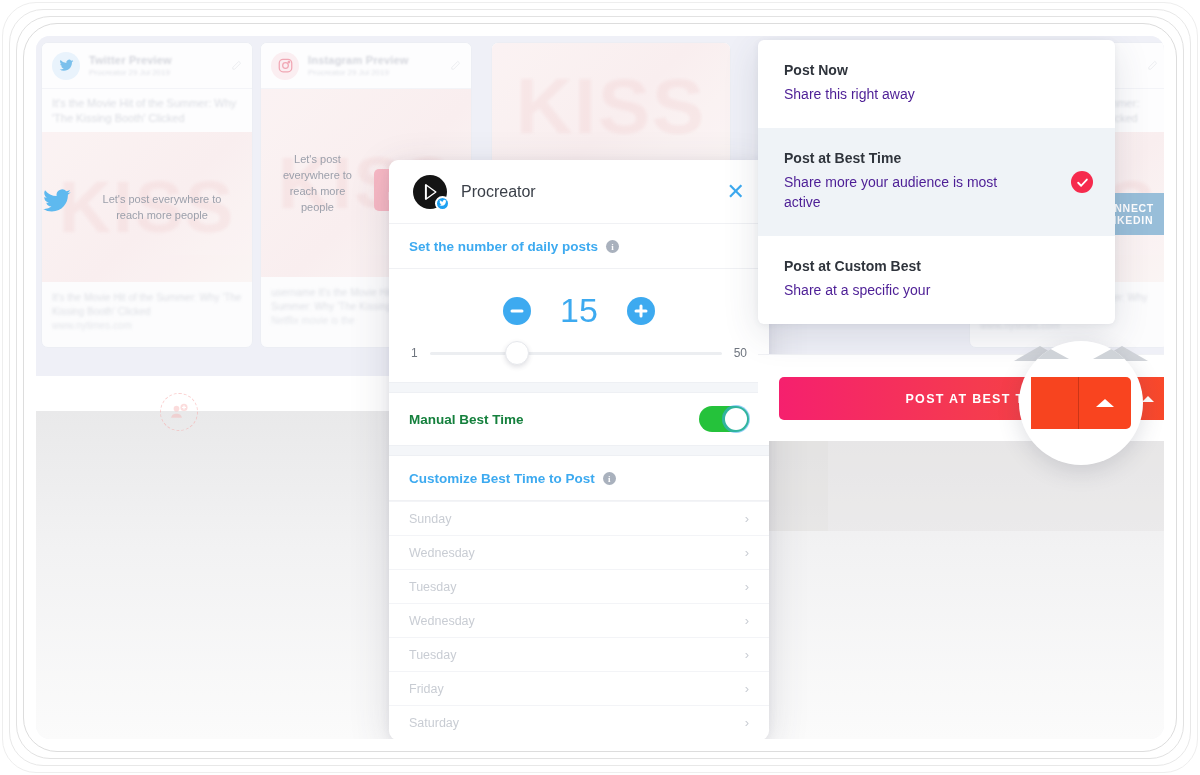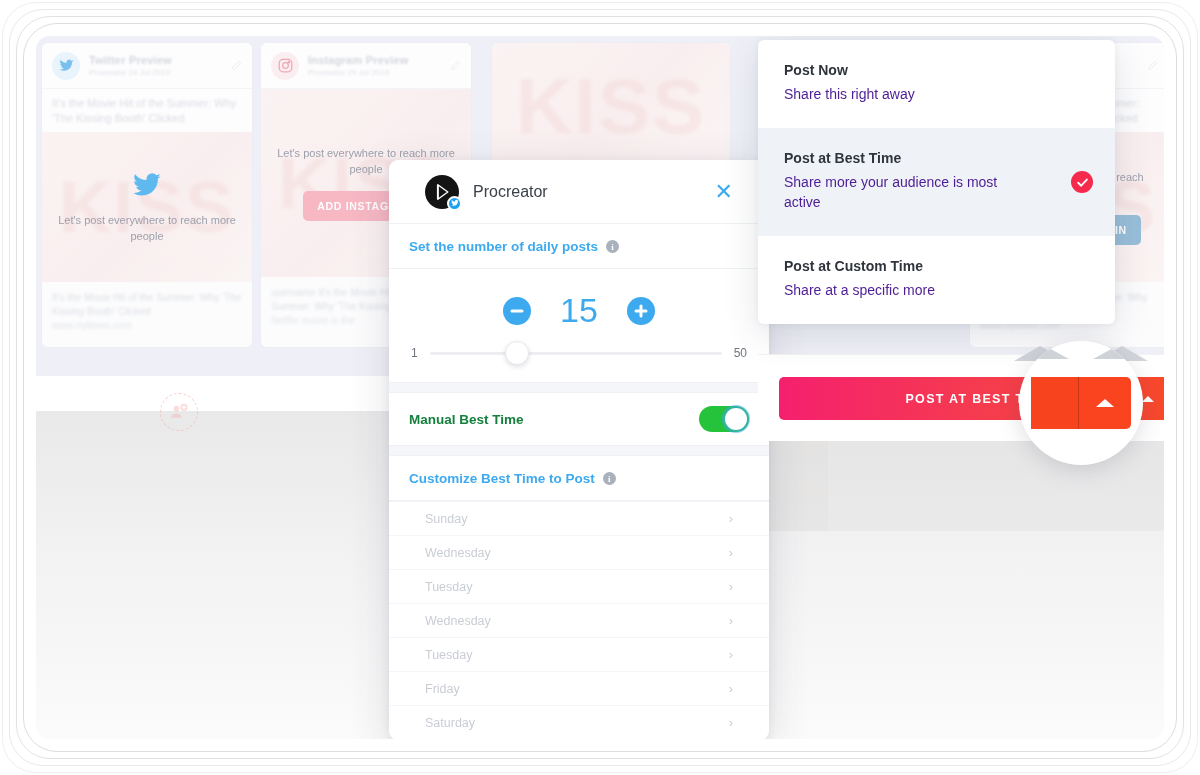--- a/index.html
+++ b/index.html
@@ -141,21 +141,21 @@
     padding: 7px 10px 0 10px;
     font-size: 11px; line-height: 15px;
     color: rgba(150,155,170,0.38);
     filter: blur(1.3px);
   }
   .pc-media {
     position: relative;
     margin-top: 6px;
     height: 150px;
     background: linear-gradient(135deg,#fdf3f2 0%, #fbeeee 55%, #fdf6f4 100%);
-    display: flex; flex-direction: column;
+    display: flex; flex-direction: row;
     align-items: center; justify-content: center;
     overflow: hidden;
   }
   .kiss-word {
     position:absolute; left:50%; top:50%;
     transform: translate(-50%,-50%);
     font-size: 72px; font-weight: bold;
     color: rgba(230,160,160,0.16);
     letter-spacing: 2px;
     filter: blur(1.6px);
@@ -200,21 +200,21 @@
     width: 380px; height: 580px;
     background: #ffffff;
     border-radius: 9px;
     box-shadow: 0 10px 40px rgba(60,65,90,0.16), 0 2px 10px rgba(60,65,90,0.08);
     overflow: hidden;
     z-index: 40;
   }
   .modal-head {
     height: 64px;
     display: flex; align-items: center;
-    padding: 0 36px;
+    padding: 0 24px;
     border-bottom: 1px solid #f0f1f4;
   }
   .brand-avatar {
     position: relative;
     width: 34px; height: 34px; border-radius: 50%;
     background: #141414;
     display:flex; align-items:center; justify-content:center;
     flex: 0 0 auto;
   }
   .brand-badge {
@@ -339,21 +339,21 @@
     position: absolute;
     right: 2px; top: 2px;
     width: 22px; height: 22px;
     border-radius: 50%;
     background: #ffffff;
     box-shadow: 0 0 0 3px rgba(61,170,240,0.55);
   }
 
   .day-row {
     display: flex; align-items: center;
-    padding: 0 36px;
+    padding: 0 20px;
     height: 34px;
     border-top: 1px solid #f3f4f7;
     cursor: pointer;
   }
   .day-name {
     font-size: 12.5px;
     color: rgba(150,157,170,0.52);
   }
   .day-chev {
     margin-left: auto;
@@ -727,22 +727,22 @@
       <div class="dd-item selected">
         <div class="dd-title">Post at Best Time</div>
         <div class="dd-desc">Share more your audience is most active</div>
         <span class="dd-check">
           <svg width="13" height="13" viewBox="0 0 24 24" fill="none" stroke="#ffffff" stroke-width="3.4" stroke-linecap="round" stroke-linejoin="round">
               <path d="M4 12.5 L9.5 18 L20 6.5"></path>
             </svg>
         </span>
       </div>
       <div class="dd-item">
-        <div class="dd-title">Post at Custom Time</div>
-        <div class="dd-desc">Share at a specific more</div>
+        <div class="dd-title">Post at Custom Best</div>
+        <div class="dd-desc">Share at a specific your</div>
       </div>
     </div>
 
     <div class="magnifier">
       <div class="mag-chevron ml"></div>
       <div class="mag-chevron mr"></div>
       <div class="mag-inner">
         <div class="mag-left"></div>
         <div class="mag-right">
           <div class="mag-caret"></div>

